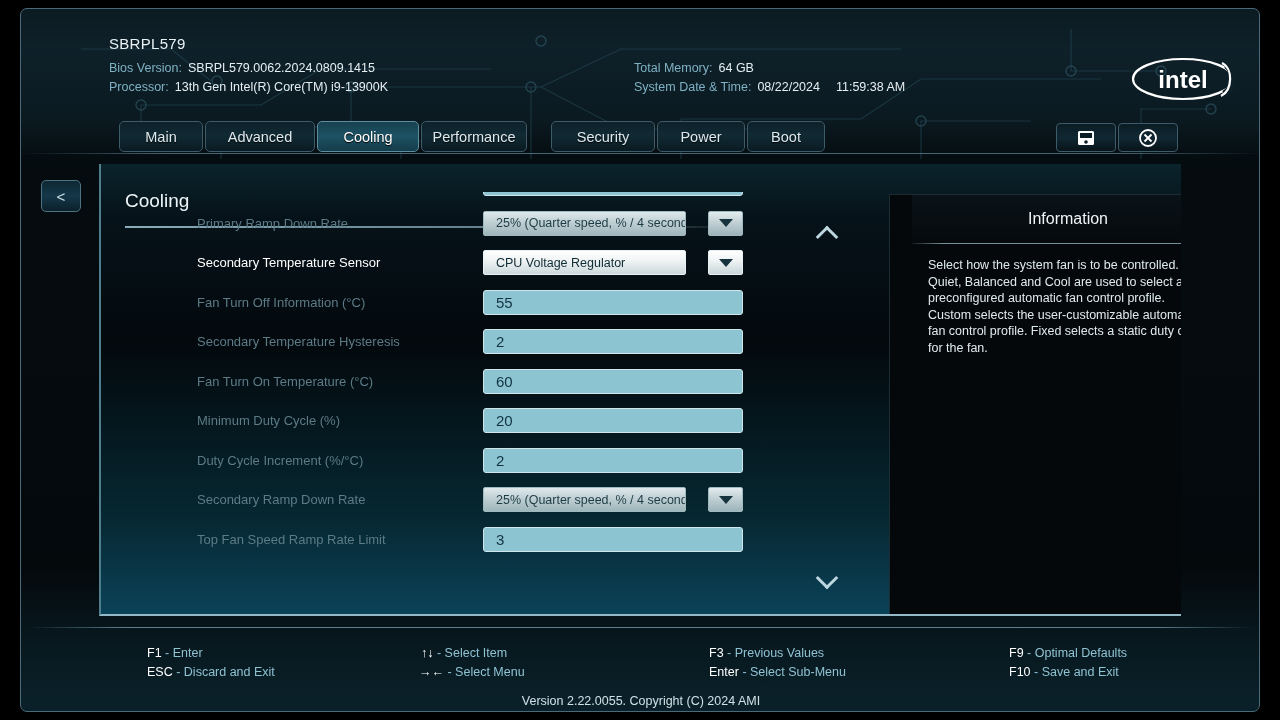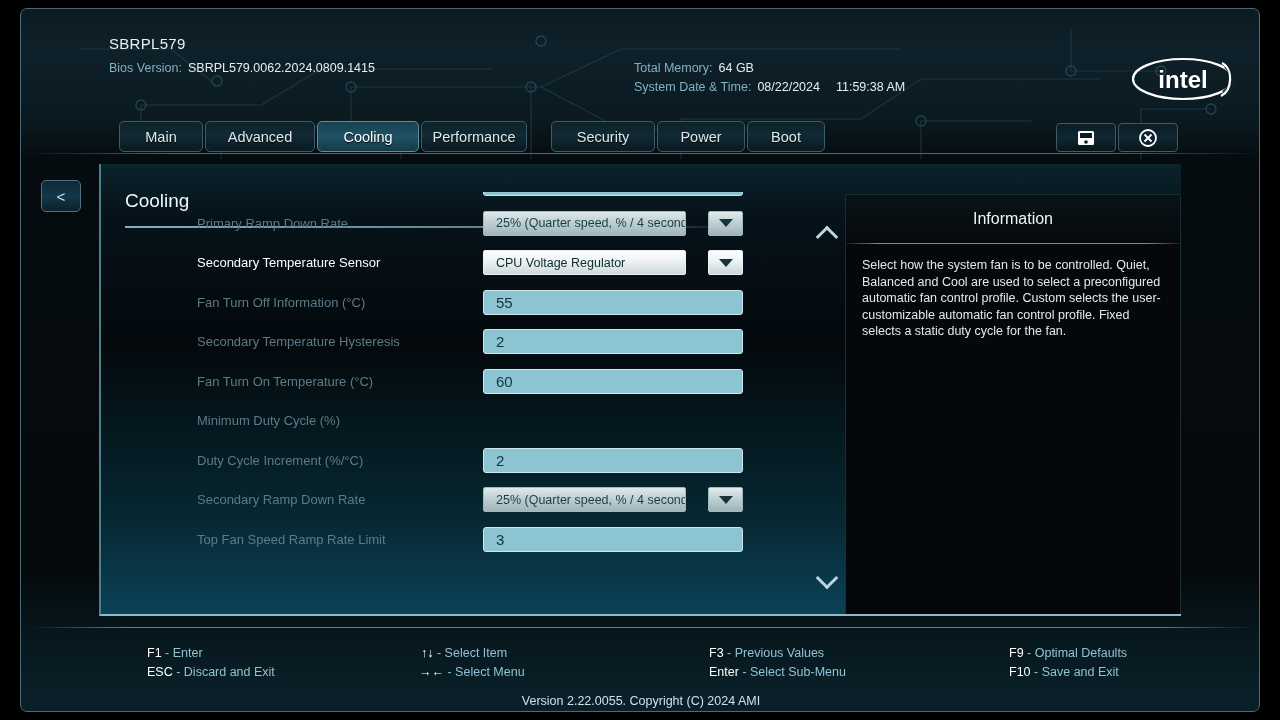--- a/index.html
+++ b/index.html
@@ -234,24 +234,25 @@
   .chev.up { transform: rotate(45deg); margin-top: 5px; }
   .chev.down { transform: rotate(-135deg); margin-bottom: 5px; }
 
   #scrollbar-track {
     position: absolute; left: 700px; top: 90px;
     width: 52px; height: 300px;
   }
 
   
   #info-panel {
-    position: absolute; left: 744px; top: 30px;
+    position: absolute; left: 788px; top: 30px;
     width: 336px; height: 470px;
     background: #05080a;
     border: 1px solid #1d2c33;
+    padding-left: 22px;
   }
   #info-title {
     height: 48px;
     display: flex; align-items: center; justify-content: center;
     color: #eef5f8; font-size: 16px;
     background: linear-gradient(180deg, #0a1318 0%, #05090c 100%);
   }
   #info-divider {
     height: 1px;
     background: linear-gradient(90deg, rgba(150,190,205,.1) 0%, rgba(150,190,205,.75) 10%, rgba(150,190,205,.75) 90%, rgba(150,190,205,.1) 100%);
@@ -318,20 +319,23 @@
       </g>
     </svg>
 
     <div id="header">
       <div class="sys-title">SBRPL579</div>
 
       <div class="info-line" id="bios-version-line">
         <span class="lbl">Bios Version:</span><span class="gap"></span><span class="val">SBRPL579.0062.2024.0809.1415</span>
       </div>
 
+      <div class="info-line" id="processor-line">
+        <span class="lbl">Processor:</span><span class="gap"></span><span class="val">13th Gen Intel(R) Core(TM) i9-13900K</span>
+      </div>
 
       <div class="info-line" id="memory-line">
         <span class="lbl">Total Memory:</span><span class="gap"></span><span class="val">64 GB</span>
       </div>
 
       <div class="info-line" id="datetime-line">
         <span class="lbl">System Date &amp; Time:</span><span class="gap"></span><span class="val">08/22/2024</span><span class="gap2"></span><span class="val">11:59:38 AM</span>
       </div>
 
       <svg id="intel-logo" viewBox="0 0 120 52">
@@ -429,20 +433,23 @@
               </div>
             </div>
             <div class="row">
               <div class="row-label">Fan Turn On Temperature (°C)</div>
               <div class="field text">
                 <span>60</span>
               </div>
             </div>
             <div class="row">
               <div class="row-label">Minimum Duty Cycle (%)</div>
+              <div class="field text">
+                <span>20</span>
+              </div>
             </div>
             <div class="row">
               <div class="row-label">Duty Cycle Increment (%/°C)</div>
               <div class="field text">
                 <span>2</span>
               </div>
             </div>
             <div class="row">
               <div class="row-label">Secondary Ramp Down Rate</div>
               <div class="field combo">

